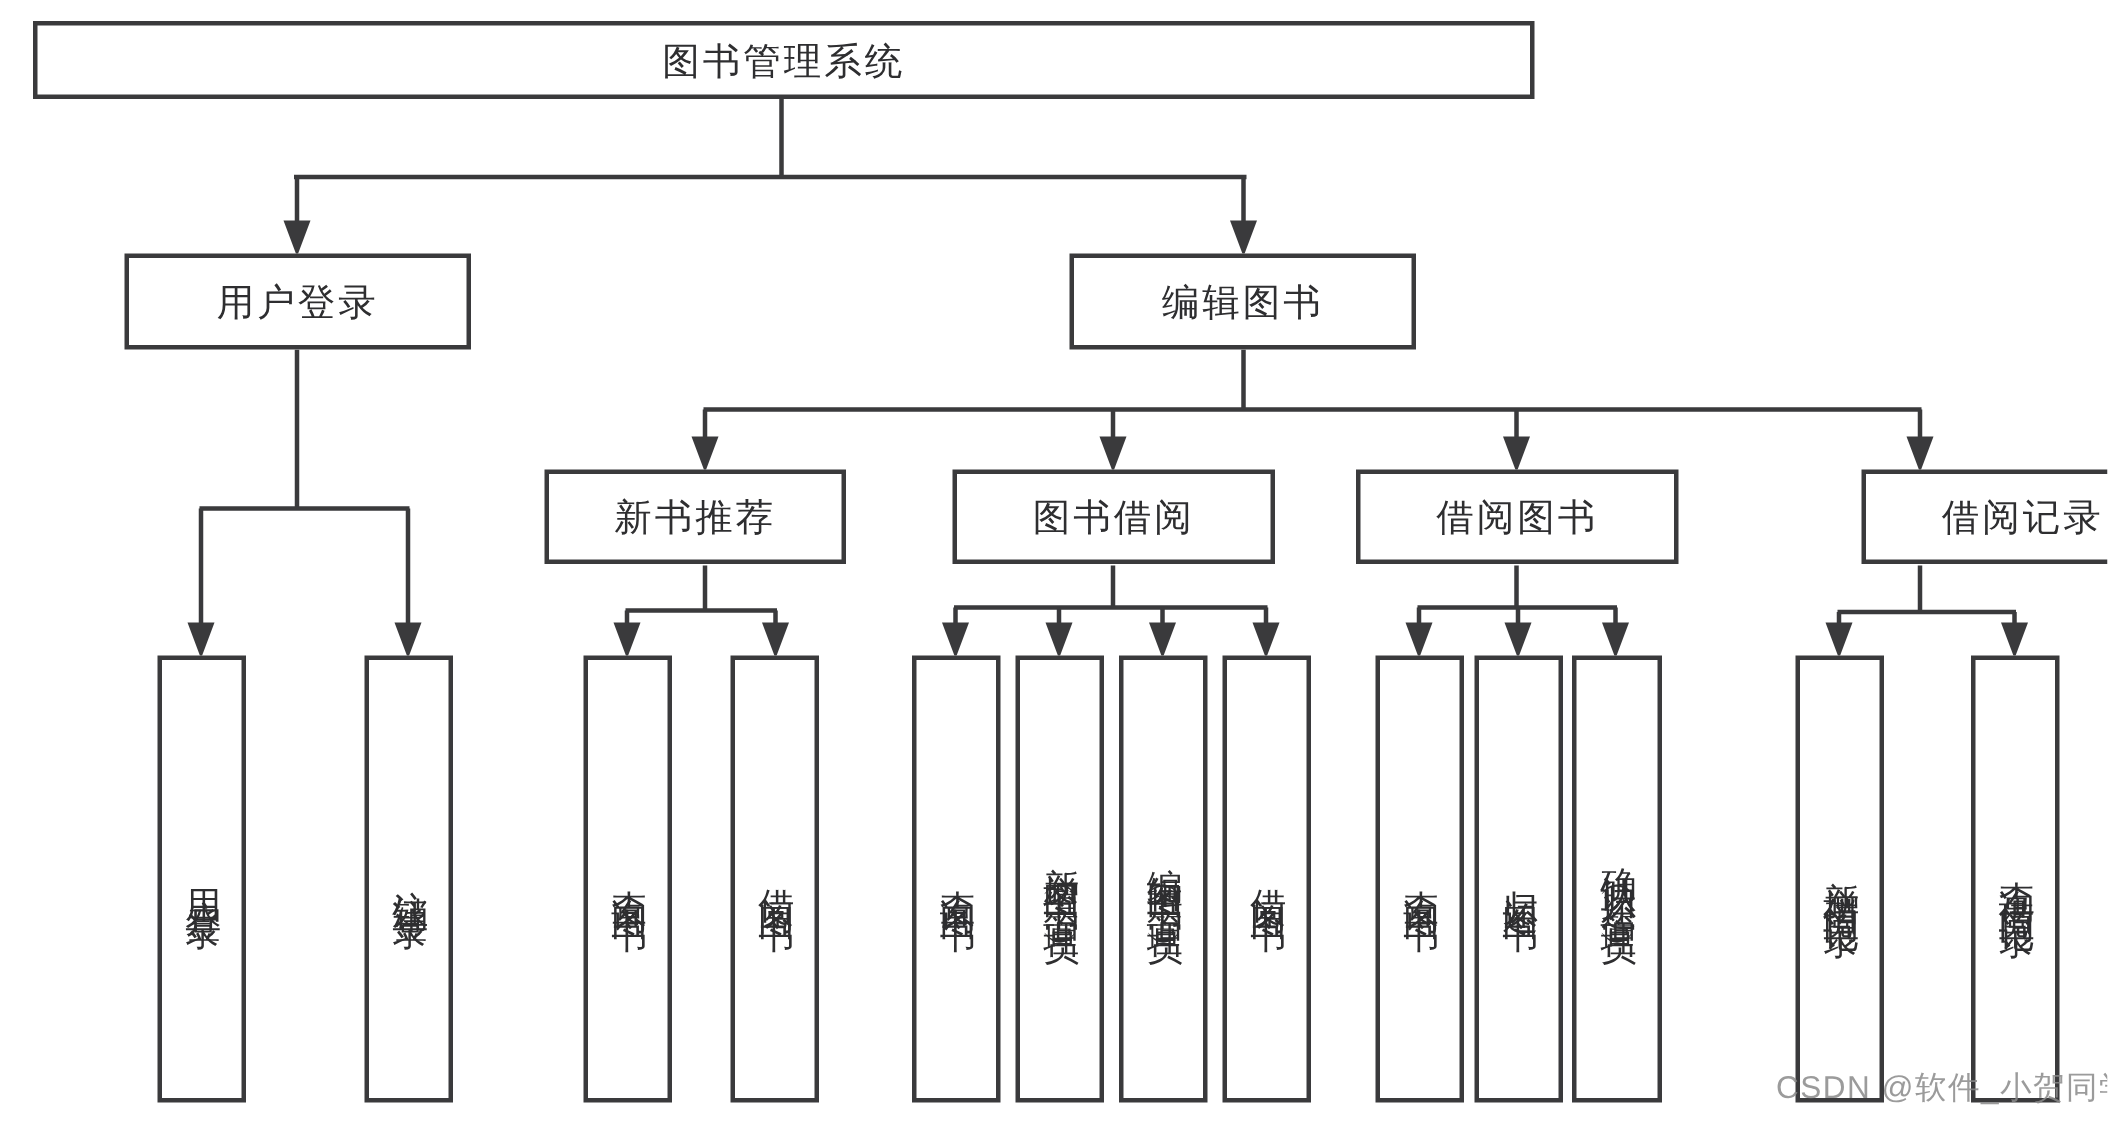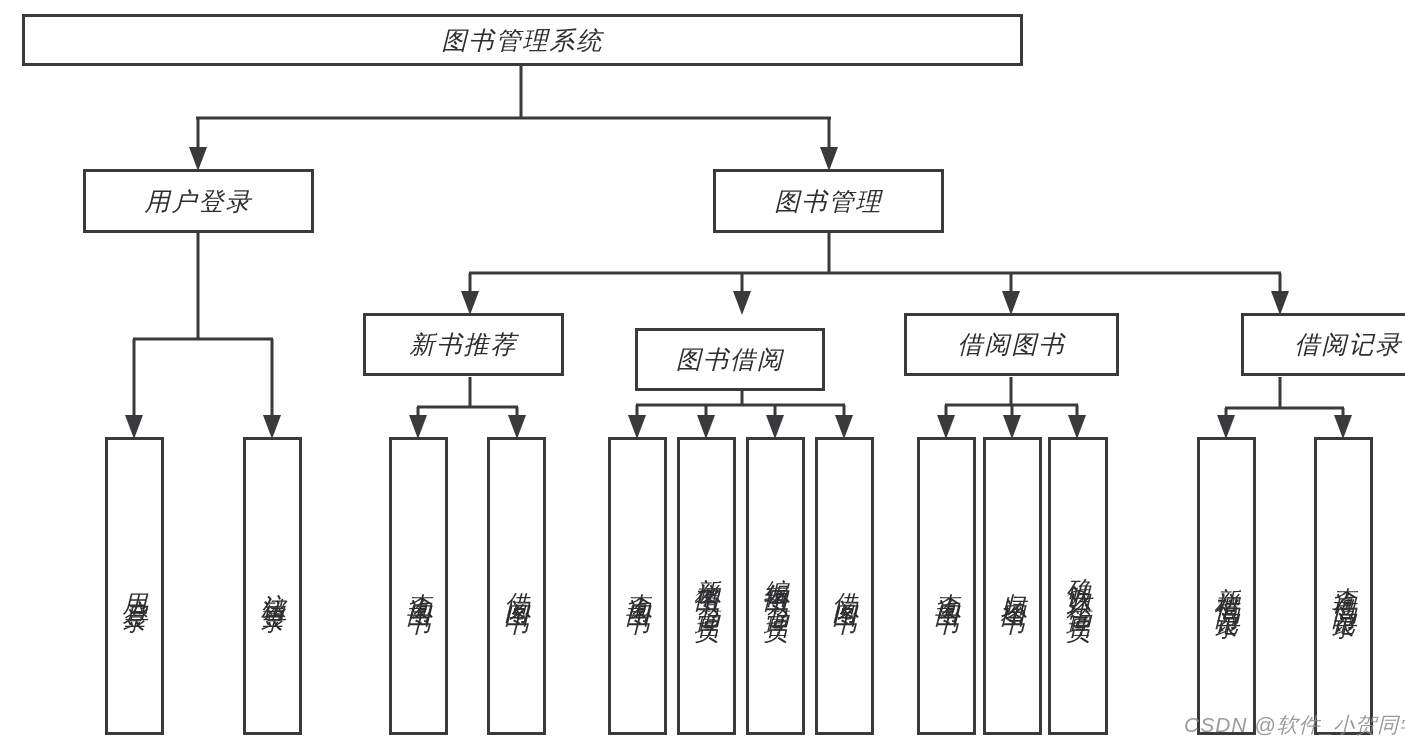--- a/index.html
+++ b/index.html
@@ -1,18 +1,18 @@
 <!DOCTYPE html>
 <html><head>
 <meta charset="utf-8">
 <style>
   html,body{margin:0;padding:0;background:#ffffff;}
   .canvas{
     position:relative;width:1405px;height:747px;background:#ffffff;
-    font-family:"Liberation Sans", sans-serif;color:#2e2e30;overflow:hidden;font-style:italic;
+    font-family:"Liberation Sans", sans-serif;color:#2e2e30;overflow:hidden;
   }
   .wires{position:absolute;left:0;top:0;width:1405px;height:747px;pointer-events:none;}
   .box{
     position:absolute;box-sizing:border-box;border:3px solid #3a3a3c;background:#ffffff;
     display:flex;align-items:center;justify-content:center;
     font-size:25px;letter-spacing:2px;font-weight:500;white-space:nowrap;
   }
   .vbox{
     position:absolute;box-sizing:border-box;border:3px solid #3a3a3c;background:#ffffff;
     display:flex;align-items:center;justify-content:center;
@@ -64,27 +64,27 @@
   </svg>
 
   <div class="box" style="left:22px;top:14px;width:1001px;height:52px">
     <span>图书管理系统</span>
   </div>
 
   <div class="box" style="left:83px;top:169px;width:231px;height:64px">
     <span>用户登录</span>
   </div>
   <div class="box" style="left:713px;top:169px;width:231px;height:64px">
-    <span>图书管理</span>
+    <span>编辑图书</span>
   </div>
 
   <div class="box" style="left:363px;top:313px;width:201px;height:63px">
     <span>新书推荐</span>
   </div>
-  <div class="box" style="left:635px;top:328px;width:190px;height:63px">
+  <div class="box" style="left:635px;top:313px;width:215px;height:63px">
     <span>图书借阅</span>
   </div>
   <div class="box" style="left:904px;top:313px;width:215px;height:63px">
     <span>借阅图书</span>
   </div>
   <div class="box" style="left:1241px;top:313px;width:215px;height:63px">
     <span>借阅记录</span>
   </div>
 
   <div class="vbox" style="left:105px;top:437px;width:59px;height:298px">

